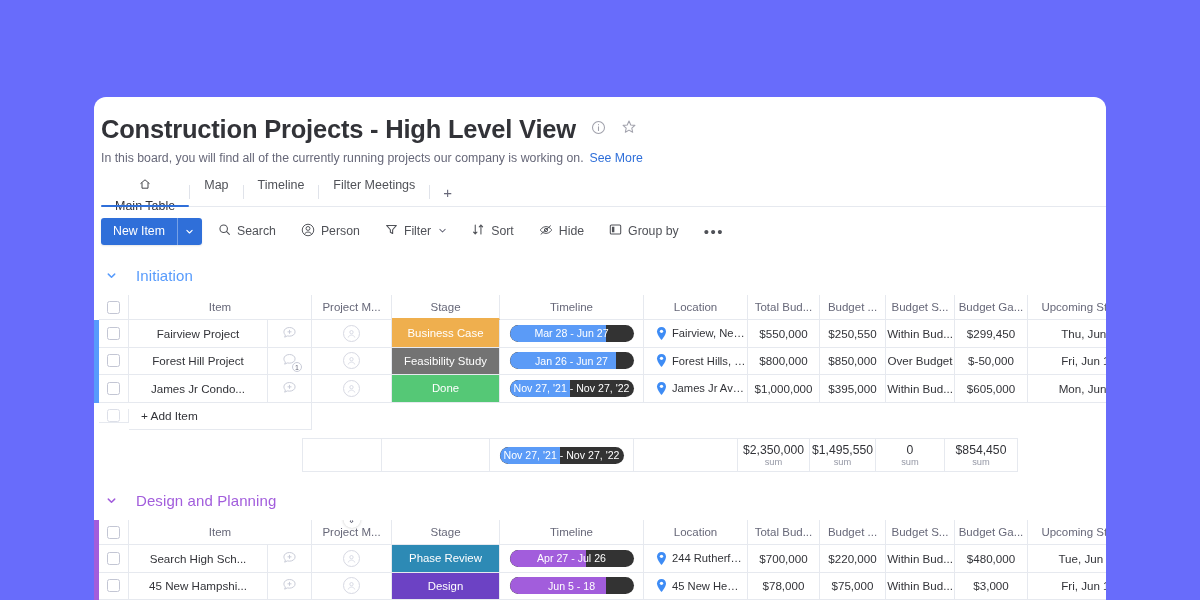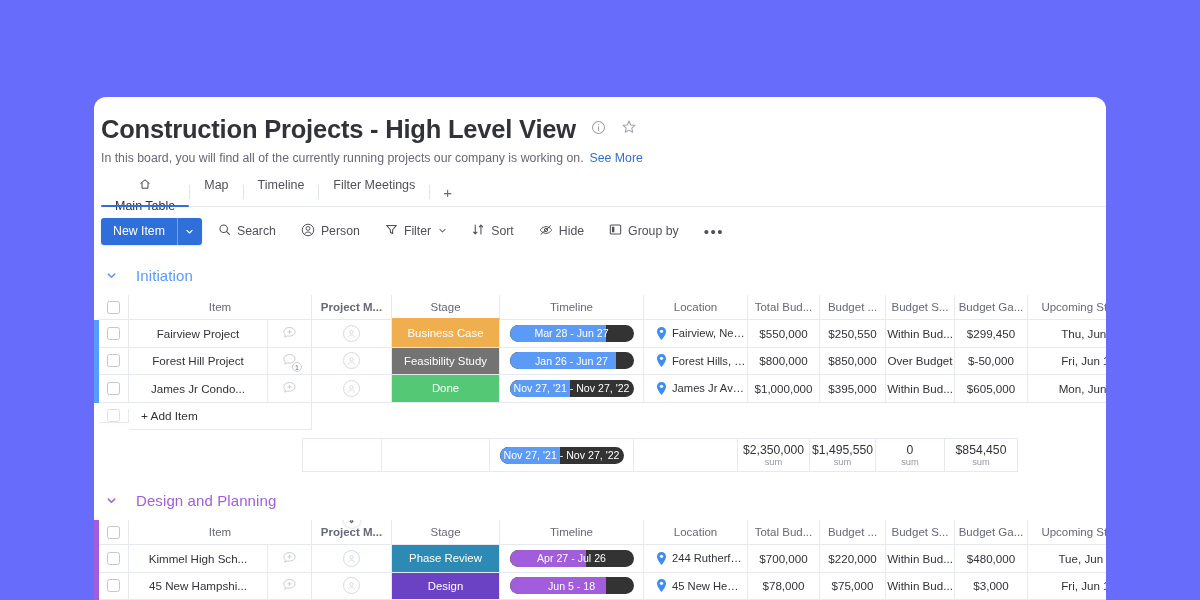--- a/index.html
+++ b/index.html
@@ -106,21 +106,21 @@
     font-size: 11.6px; color: #323338; overflow: hidden;
     white-space: nowrap; position: relative;
   }
   .row.hdrow .cell {
     color: #676879; font-size: 11.5px;
     border-bottom: 1px solid #e6e9ef; background: #fff;
   }
   .c-chk  { flex: 0 0 30px; }
   .c-item { flex: 0 0 139px; }
   .c-chat { flex: 0 0 44px; }
-  .c-pm   { flex: 0 0 80px; font-weight: bold; }
+  .c-pm   { flex: 0 0 80px; }
   .c-stage{ flex: 0 0 108px; padding: 0; }
   .c-time { flex: 0 0 144px; }
   .c-loc  { flex: 0 0 104px; }
   .c-tb   { flex: 0 0 72px; }
   .c-bs   { flex: 0 0 66px; }
   .c-bst  { flex: 0 0 69px; }
   .c-bg   { flex: 0 0 73px; }
   .c-up   { flex: 0 0 100px; }
 
   
@@ -574,21 +574,21 @@
         <div class="cell c-bst">Budget S...</div>
         <div class="cell c-bg">Budget Ga...</div>
         <div class="cell c-up">Upcoming Sta</div>
       </div>
 
       <div class="row">
         <div class="acc" style="background:#a25ddc"></div>
         <div class="cell c-chk">
             <div class="chk"></div>
           </div>
-        <div class="cell c-item">Kimmel High Sch...</div>
+        <div class="cell c-item">Search High Sch...</div>
         <div class="cell c-chat chat-ph">
           <span>
             <svg width="15" height="15" viewBox="0 0 18 18" fill="none" stroke="#c9ccd8" stroke-width="1.2">
               <path d="M2.3 8.2c0-3 2.9-5.2 6.7-5.2s6.7 2.2 6.7 5.2-2.9 5.2-6.7 5.2c-.9 0-1.7-.1-2.5-.3l-3.3 1.5.9-2.6c-1.1-.9-1.8-2.2-1.8-3.8z"></path>
               <path d="M9 6.3v3.8M7.1 8.2h3.8" stroke-linecap="round"></path>
             </svg>
           </span>
         </div>
         <div class="cell c-pm">
           <span class="avatar-ph">

